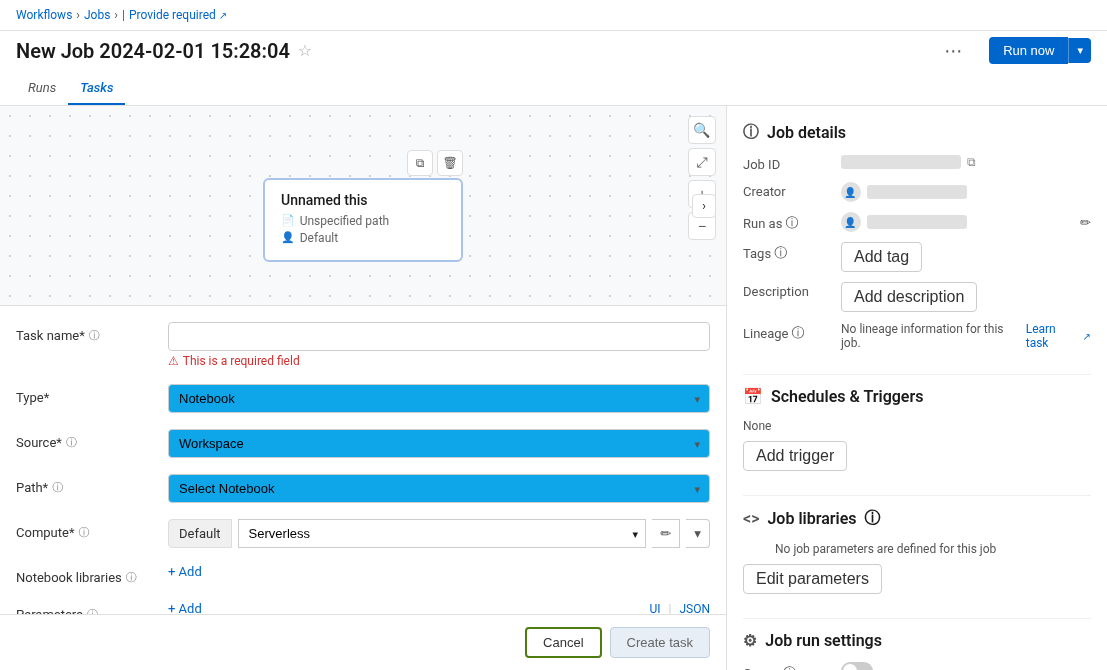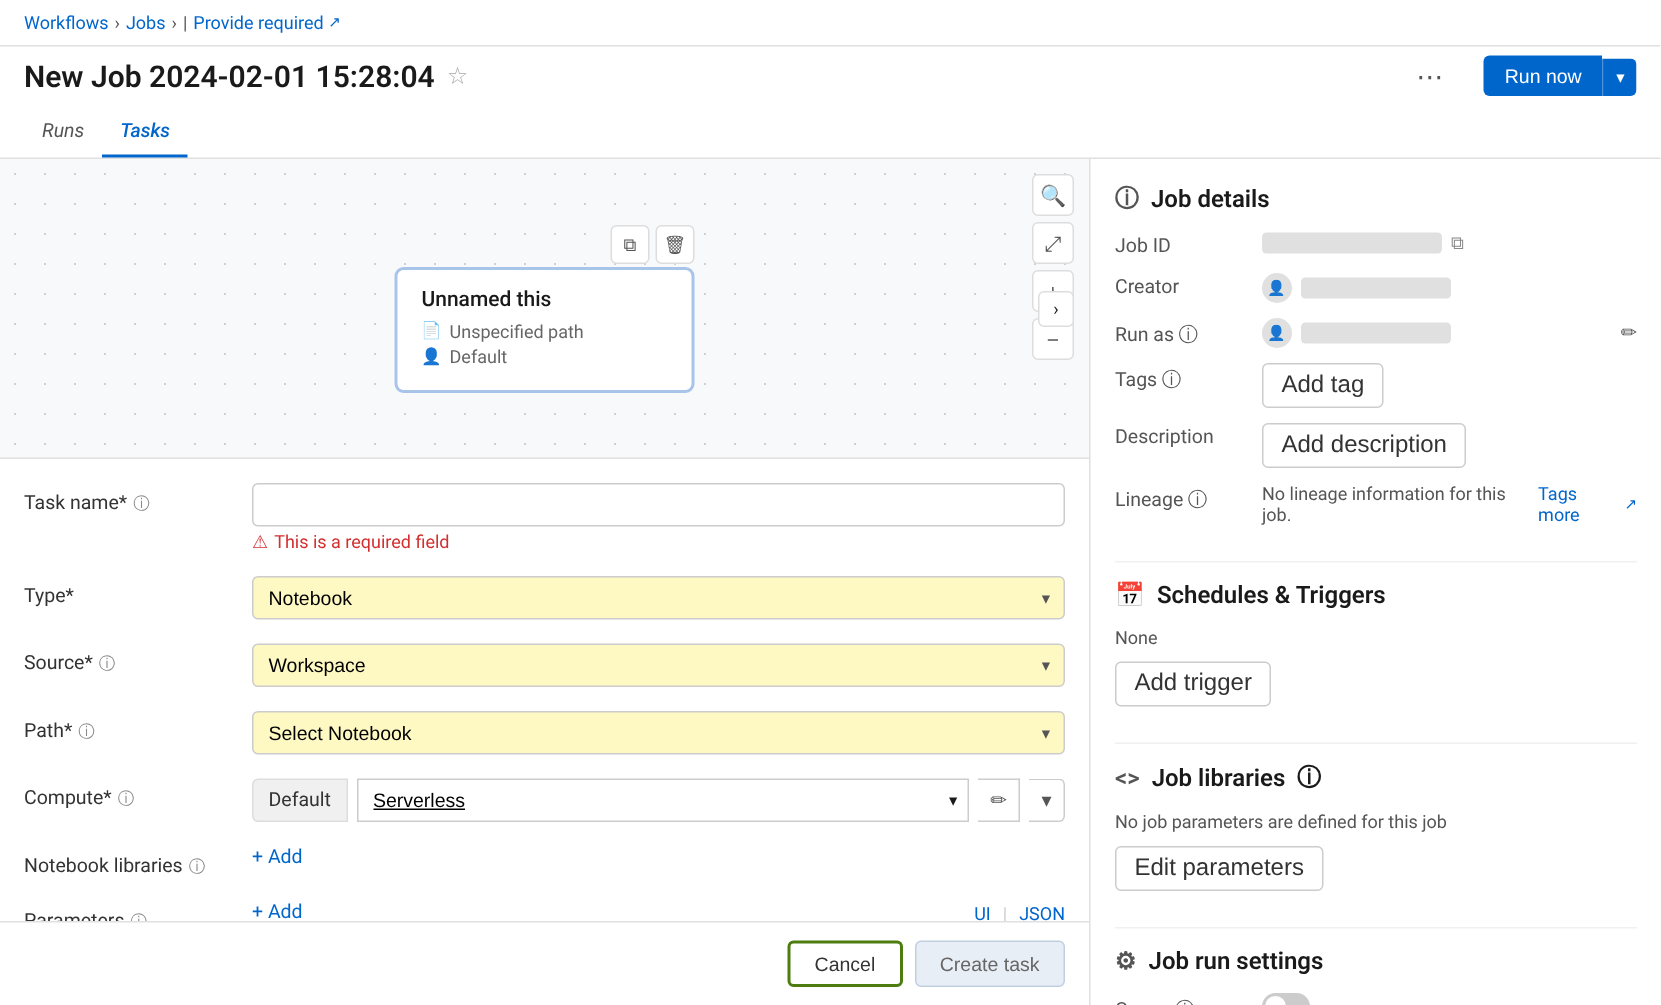--- a/index.html
+++ b/index.html
@@ -12,21 +12,21 @@
     .breadcrumb span { color: #555; }
     .breadcrumb a { color: #0066cc; text-decoration: none; cursor: pointer; }
     .feedback-link { color: #0066cc; font-size: 12px; text-decoration: none; cursor: pointer; display: flex; align-items: center; gap: 3px; }
     .feedback-link::after { content: '↗'; font-size: 10px; }
 
     .title-bar { display: flex; align-items: center; padding: 6px 16px 8px; gap: 8px; }
     .page-title { font-size: 20px; font-weight: 600; color: #1a1a1a; }
     .star-icon { color: #aaa; cursor: pointer; font-size: 16px; }
     .title-actions { margin-left: auto; display: flex; align-items: center; gap: 8px; }
     .more-btn { background: none; border: none; cursor: pointer; font-size: 18px; color: #555; padding: 2px 6px; }
-    .run-now-group { display: flex; align-items: flex-end; padding-left: 13px; }
+    .run-now-group { display: flex; align-items: center; padding-left: 13px; }
     .run-now-btn { background: #0066cc; color: white; border: none; border-radius: 4px 0 0 4px; padding: 6px 14px; cursor: pointer; font-size: 13px; font-weight: 500; }
     .run-now-caret { background: #0066cc; color: white; border: none; border-left: 1px solid rgba(255,255,255,0.3); border-radius: 0 4px 4px 0; padding: 6px 8px; cursor: pointer; font-size: 11px; }
 
     .tabs-bar { display: flex; align-items: center; border-bottom: 1px solid #e0e0e0; padding: 0 16px; }
     .tab { padding: 8px 12px; cursor: pointer; font-size: 13px; color: #555; border-bottom: 2px solid transparent; font-style: italic; }
     .tab.active { color: #0066cc; border-bottom: 2px solid #0066cc; font-weight: 500; }
 
     .main-content { display: flex; flex: 1; overflow: hidden; }
 
     
@@ -49,26 +49,26 @@
     .task-form { padding: 16px; overflow-y: auto; flex: 1; }
     .form-row { display: flex; align-items: flex-start; margin-bottom: 16px; gap: 12px; }
     .form-label { width: 140px; min-width: 140px; font-size: 13px; color: #333; padding-top: 6px; display: flex; align-items: center; gap: 4px; }
     .form-label .info-icon { color: #888; font-size: 11px; cursor: pointer; }
     .form-control { flex: 1; }
     .text-input { width: 100%; border: 1px solid #ccc; border-radius: 4px; padding: 6px 10px; font-size: 13px; outline: none; }
     .error-msg { color: #d32f2f; font-size: 12px; margin-top: 3px; display: flex; align-items: center; gap: 4px; }
     .error-icon { font-size: 12px; }
 
     .select-wrapper { position: relative; }
-    .select-field { width: 100%; border: 1px solid #ccc; border-radius: 4px; padding: 6px 30px 6px 10px; font-size: 13px; appearance: none; background: #fef9c3; cursor: pointer; outline: none; }
+    .select-field { width: 100%; border: 1px solid #ccc; border-radius: 4px; padding: 6px 30px 6px 10px; font-size: 13px; appearance: none; background: #0ea5e9; cursor: pointer; outline: none; }
     .select-arrow { position: absolute; right: 10px; top: 50%; transform: translateY(-50%); color: #555; pointer-events: none; font-size: 11px; }
 
     .compute-row { display: flex; align-items: center; gap: 6px; }
     .compute-label-tag { background: #f0f0f0; border: 1px solid #ddd; border-radius: 4px 0 0 4px; padding: 6px 10px; font-size: 13px; color: #333; }
-    .compute-select { flex: 1; border: 1px solid #ccc; border-radius: 0; padding: 6px 30px 6px 10px; font-size: 13px; appearance: none; background: white; outline: none; text-decoration: underline; }
+    .compute-select { flex: 1; border: 1px solid #ccc; border-radius: 0; padding: 6px 30px 6px 10px; font-size: 13px; appearance: none; background: white; outline: none; }
     .compute-edit-btn { background: white; border: 1px solid #ccc; border-left: none; padding: 6px 8px; cursor: pointer; color: #555; }
     .compute-caret-btn { background: white; border: 1px solid #ccc; border-left: none; border-radius: 0 4px 4px 0; padding: 6px 8px; cursor: pointer; color: #555; }
 
     .add-link { color: #0066cc; cursor: pointer; font-size: 13px; text-decoration: none; display: flex; align-items: center; gap: 2px; }
 
     .params-header { display: flex; justify-content: space-between; align-items: center; }
     .params-links { display: flex; gap: 8px; font-size: 12px; }
     .params-links a { color: #0066cc; text-decoration: none; cursor: pointer; }
     .params-links span { color: #ccc; }
 
@@ -333,21 +333,21 @@
           </div>
         </div>
 
         <div class="detail-row">
           <div class="detail-label">
             <span>Lineage</span>
             <span class="info-icon">ⓘ</span>
           </div>
           <div class="detail-value" style="flex-direction:row;align-items:flex-start;gap:2px;">
             <span class="muted-text">No lineage information for this job.</span>
-            <a class="link-text">Tags more</a>
+            <a class="link-text">Learn task</a>
           </div>
         </div>
       </div>
 
       <hr class="divider">
 
       <div class="right-panel-section">
         <div class="section-title">
           <span class="section-icon">📅</span>
           <span>Schedules &amp; Triggers</span>
@@ -359,21 +359,21 @@
       </div>
 
       <hr class="divider">
 
       <div class="right-panel-section">
         <div class="section-title">
           <span class="section-icon">&lt;&gt;</span>
           <span>Job libraries</span>
           <span class="info-icon">ⓘ</span>
         </div>
-        <div style="margin-bottom:8px;">
+        <div style="margin-bottom:8px;margin-left:32px;">
           <span class="muted-text">No job parameters are defined for this job</span>
         </div>
         <button class="outline-btn">Edit parameters</button>
       </div>
 
       <hr class="divider">
 
       <div class="right-panel-section">
         <div class="section-title">
           <span class="section-icon">⚙</span>

